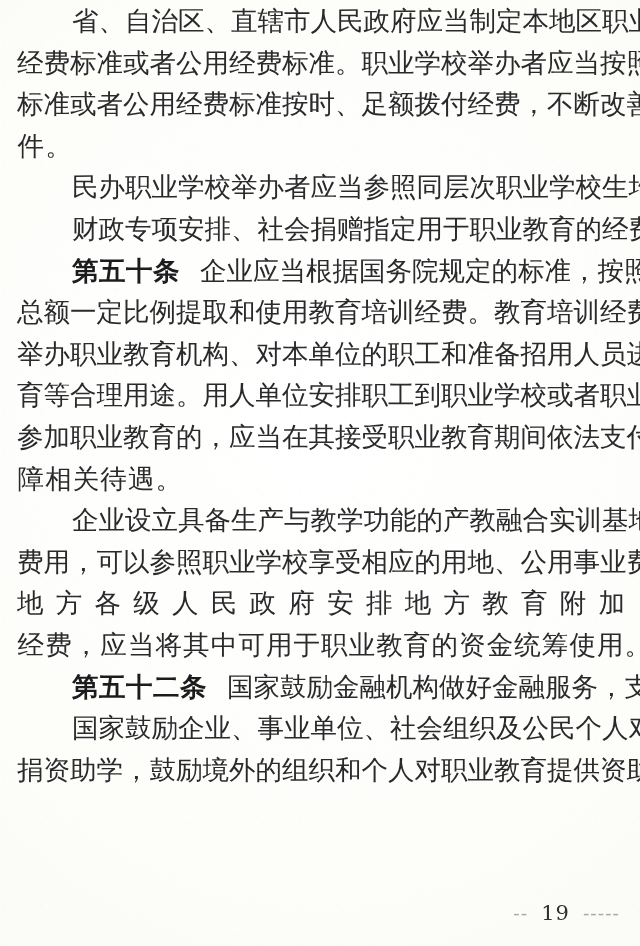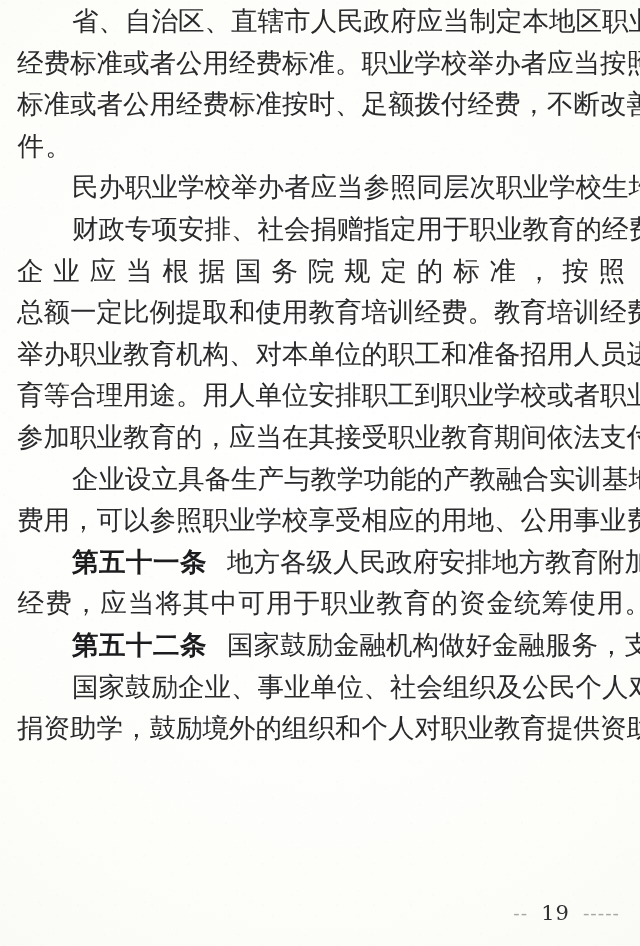--- a/index.html
+++ b/index.html
@@ -257,20 +257,21 @@
         <span class="ch">于</span>
         <span class="ch">职</span>
         <span class="ch">业</span>
         <span class="ch">教</span>
         <span class="ch">育</span>
         <span class="ch">的</span>
         <span class="ch">经</span>
         <span class="ch">费</span>
       </div>
       <div class="line just">
+        <span class="ch"><span class="indent">&nbsp;</span><span class="artnum">第五十条</span><span class="artgap">&nbsp;</span></span>
         <span class="ch">企</span>
         <span class="ch">业</span>
         <span class="ch">应</span>
         <span class="ch">当</span>
         <span class="ch">根</span>
         <span class="ch">据</span>
         <span class="ch">国</span>
         <span class="ch">务</span>
         <span class="ch">院</span>
         <span class="ch">规</span>
@@ -379,20 +380,21 @@
         <span class="ch">业</span>
         <span class="ch">教</span>
         <span class="ch">育</span>
         <span class="ch">期</span>
         <span class="ch">间</span>
         <span class="ch">依</span>
         <span class="ch">法</span>
         <span class="ch">支</span>
         <span class="ch">付</span>
       </div>
+      <div class="line rag"><span class="ch">障</span><span class="ch">相</span><span class="ch">关</span><span class="ch">待</span><span class="ch">遇</span><span class="ch">。</span></div>
       <div class="line just">
         <span class="ch"><span class="indent">&nbsp;</span></span>
         <span class="ch">企</span>
         <span class="ch">业</span>
         <span class="ch">设</span>
         <span class="ch">立</span>
         <span class="ch">具</span>
         <span class="ch">备</span>
         <span class="ch">生</span>
         <span class="ch">产</span>
@@ -431,21 +433,20 @@
         <span class="ch">用</span>
         <span class="ch">地</span>
         <span class="ch">、</span>
         <span class="ch">公</span>
         <span class="ch">用</span>
         <span class="ch">事</span>
         <span class="ch">业</span>
         <span class="ch">费</span>
       </div>
       <div class="line just">
-        <span class="ch"><span class="indent">&nbsp;</span><span class="artnum">第五十一条</span><span class="artgap">&nbsp;</span></span>
         <span class="ch">地</span>
         <span class="ch">方</span>
         <span class="ch">各</span>
         <span class="ch">级</span>
         <span class="ch">人</span>
         <span class="ch">民</span>
         <span class="ch">政</span>
         <span class="ch">府</span>
         <span class="ch">安</span>
         <span class="ch">排</span>

